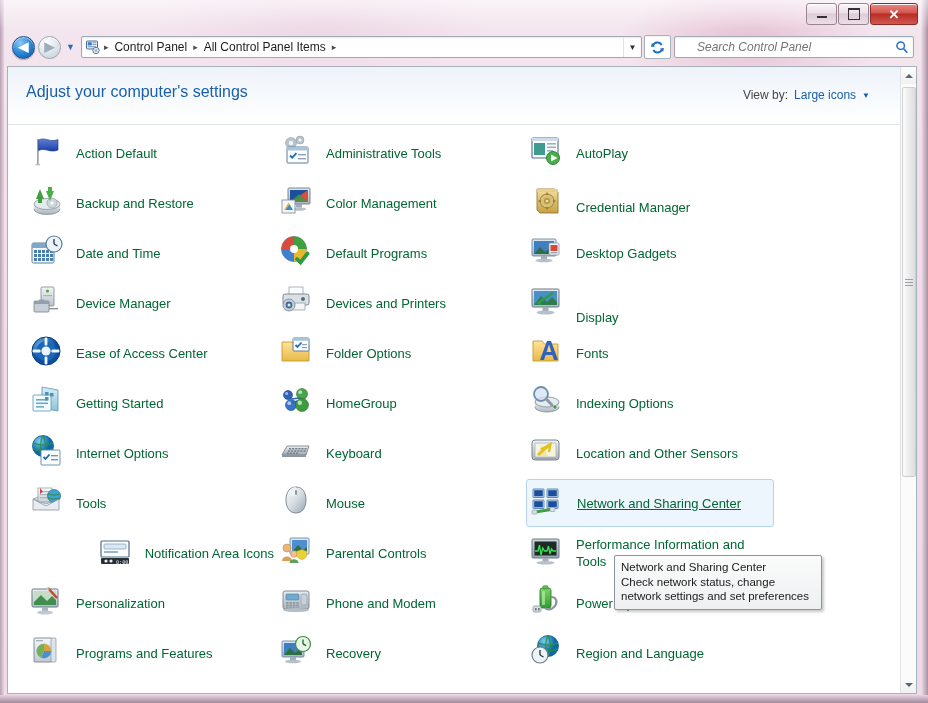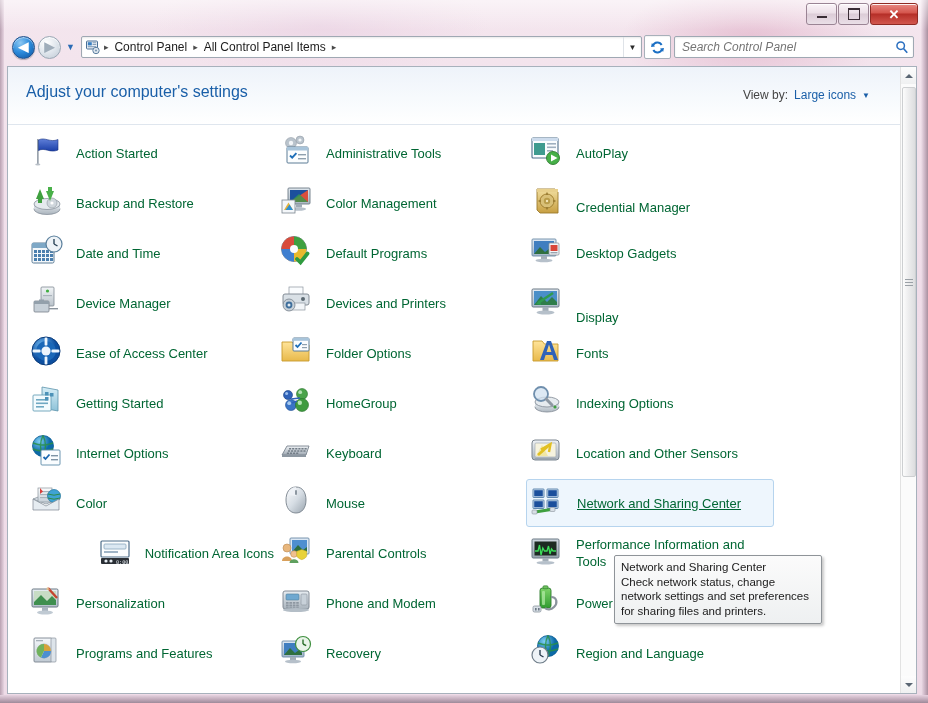--- a/index.html
+++ b/index.html
@@ -98,21 +98,21 @@
     box-shadow:inset 0 1px 1px rgba(0,0,0,.05);
   }
   #searchbox{
     width:240px;height:22px;margin-left:3px;margin-right:7px;flex:none;
     border:1px solid #9fa8b3;border-radius:2px;background:#fff;
     display:flex;align-items:center;box-sizing:border-box;
     box-shadow:inset 0 1px 2px rgba(0,0,0,.09);
   }
   #search-input{
     flex:1;border:none;outline:none;font-size:12px;color:#777;
-    font-style:italic;padding-left:7px;background:transparent;
+    font-style:italic;padding-left:22px;background:transparent;
     font-family:"Liberation Sans",sans-serif;min-width:0;
   }
   #search-icon{width:22px;display:flex;align-items:center;justify-content:center;flex:none;}
 
   
   #content{
     position:absolute;left:7px;top:66px;width:910px;height:628px;
     background:#fff;border:1px solid #a7b1bc;box-sizing:border-box;overflow:hidden;
   }
   #header-band{
@@ -278,21 +278,21 @@
                 <defs>
                   <linearGradient id="fg" x1="0" y1="0" x2="0" y2="1">
                     <stop offset="0" stop-color="#5f7fd8"></stop>
                     <stop offset="1" stop-color="#1b3fa8"></stop>
                   </linearGradient>
                 </defs>
       <rect x="9" y="6" width="1.7" height="25" fill="#9aa3ad"></rect>
       <path d="M10.5 7 C17 3.5 22 10 30 6.5 L30 17 C22 20.5 17 14 10.5 17.5 Z" fill="url(#fg)" stroke="#15307f" stroke-width=".6"></path>
       <ellipse cx="9.8" cy="31.5" rx="2.6" ry="1.1" fill="#b9c0c8"></ellipse>
               </svg></span>
-            <span class="lbl" style="max-width: 185px;">Action Started</span>
+            <span class="lbl" style="max-width: 185px;">Action Default</span>
           </div>
           <div class="item" style="top: 53px;">
             <span class="ico"><svg width="36" height="36" viewBox="0 0 36 36">
                 <defs>
                   <linearGradient id="bg1" x1="0" y1="0" x2="0" y2="1">
                     <stop offset="0" stop-color="#e9edf1"></stop>
                     <stop offset="1" stop-color="#aab4bd"></stop>
                   </linearGradient>
                 </defs>
       <ellipse cx="19" cy="26" rx="13" ry="5.5" fill="url(#bg1)" stroke="#7d8792" stroke-width=".7"></ellipse>
@@ -423,21 +423,21 @@
       <g fill="#a9b3bc">
                   <rect x="12" y="8" width="10" height="1.2"></rect>
                   <rect x="12" y="11" width="10" height="1.2"></rect>
                   <rect x="12" y="14" width="7" height="1.2"></rect>
                 </g>
       <polygon points="12,5 12,11 15,8.5" fill="#d9403c"></polygon>
       <circle cx="26" cy="13" r="6.5" fill="#3fa3d4" stroke="#1b6f9c" stroke-width=".7"></circle>
       <path d="M19.8 11 q6.2 2.4 12.4 0 M19.8 15 q6.2 2.4 12.4 0" stroke="#2e8a47" stroke-width="1" fill="none"></path>
       <path d="M5 16 L18 23 L31 16 L31 27 L5 27 Z" fill="#e6ecf1" stroke="#7b858f" stroke-width=".7"></path>
               </svg></span>
-            <span class="lbl" style="max-width: 185px;">Color</span>
+            <span class="lbl" style="max-width: 185px;">Tools</span>
           </div>
           <div class="item" style="top: 403px; justify-content: flex-end;">
             <span class="ico"><svg width="36" height="36" viewBox="0 0 36 36">
       <rect x="4" y="8" width="28" height="16" rx="1" fill="#fbfdfe" stroke="#4f6e8a" stroke-width="1.2"></rect>
       <rect x="7" y="11" width="22" height="5" rx="1" fill="#dbe8f2" stroke="#8aa6bc" stroke-width=".8"></rect>
       <rect x="7" y="18" width="14" height="2" fill="#9fb4c6"></rect>
       <rect x="4" y="25" width="28" height="6" rx="1" fill="#2a2f35"></rect>
       <circle cx="9" cy="28" r="1.6" fill="#e8eef4"></circle>
                 <circle cx="14" cy="28" r="1.6" fill="#e8eef4"></circle>
       <text x="19" y="30.5" font-size="5.2" fill="#e8eef4" font-family="monospace">0:00</text>
@@ -888,15 +888,14 @@
       <div class="sb-btn" id="sb-down">
         <span class="sb-tri sb-down-tri"></span>
       </div>
     </div>
   </div>
 
   <div id="tooltip">
     <div id="tt-title">Network and Sharing Center</div>
     <div>Check network status, change</div>
     <div>network settings and set preferences</div>
-    <div>for sharing files and printers.</div>
   </div>
 </div>
 
 </body></html>

